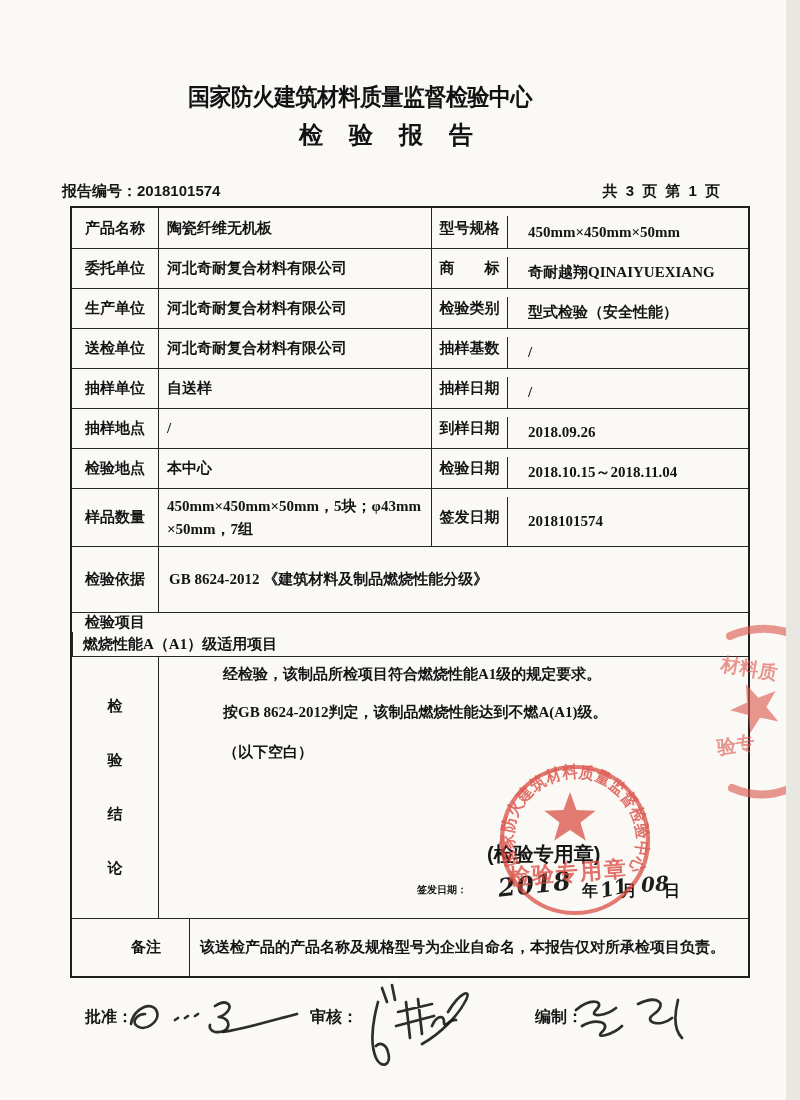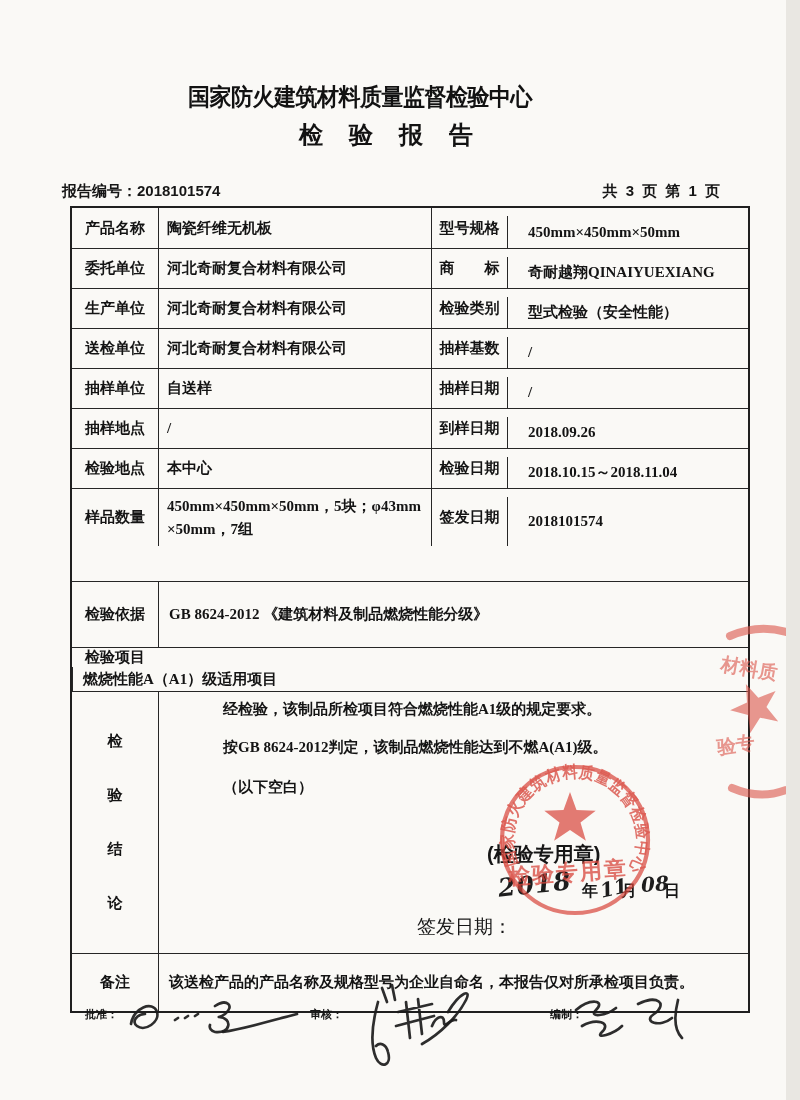--- a/index.html
+++ b/index.html
@@ -13,43 +13,43 @@
   
   .rtable{left:70px;top:206px;width:676px;border:2.2px solid #1f1f1f;background:transparent;font-family:Liberation Serif, serif;}
   .trow{display:flex;border-top:1.6px solid #262626;box-sizing:border-box;}
   .trow:first-child{border-top:none;}
   .cell{display:flex;align-items:center;box-sizing:border-box;font-size:15px;font-weight:700;color:#141414;}
   .c1{width:86px;justify-content:center;text-align:center;}
   .c2{width:273px;border-left:1.6px solid #262626;padding:2px 8px;word-break:break-all;line-height:1.5;}
   .c3{width:76px;border-left:1.6px solid #262626;justify-content:center;text-align:left;}
   .c4{flex:1;border-left:1.6px solid #262626;padding:2px 20px;margin-top:8px;}
   .cspan{flex:1;border-left:1.6px solid #262626;padding:2px 10px;}
-  .h40{height:40px;} .h58{height:58px;} .h66{height:66px;margin-top:35px;} .h44{height:44px;flex-direction:column;} .h262{height:262px;} .h58b{height:58px;}
+  .h40{height:40px;} .h58{height:58px;} .h66{height:66px;} .h44{height:44px;flex-direction:column;} .h262{height:262px;} .h58b{height:58px;padding-left:31px;}
   .vlabel{flex-direction:column;justify-content:center;gap:39px;}
   .vlabel span{display:block;line-height:1;}
   .conc{position:relative;display:block;padding:0;}
   .conc p{position:absolute;margin:0;font-size:15px;font-weight:700;white-space:nowrap;}
   .concl1{left:64px;top:8px;}
   .concl2{left:64px;top:46px;}
   .concl3{left:64px;top:86px;}
   
   .seal-note{left:487px;top:841px;font-size:20px;font-weight:700;z-index:3;}
-  .issue-label{left:417px;top:883px;font-size:19px;font-weight:400;z-index:3;margin-top:31px;}
+  .issue-label{left:417px;top:883px;font-size:10px;font-weight:700;z-index:3;}
   .unit{font-size:16px;font-weight:700;z-index:3;}
   .u-year{left:582px;top:881px;} .u-month{left:621px;top:881px;} .u-day{left:664px;top:881px;}
   .hw{font-family:"DejaVu Serif",serif;font-style:italic;font-weight:600;color:#1d1d1d;z-index:3;display:inline-block;}
   .hw-year{left:498px;top:870px;font-size:25px;transform:rotate(-6deg);letter-spacing:1px;}
   .hw-month{left:600px;top:876px;font-size:20px;transform:rotate(-12deg);}
   .hw-day{left:641px;top:872px;font-size:20px;transform:rotate(-4deg);}
   
   .stamp-main{left:490px;top:755px;width:170px;height:170px;z-index:4;opacity:.88;}
   .stamp-seam{right:0;top:592px;width:72px;height:240px;z-index:4;opacity:.62;}
   
-  .flabel{font-size:11px;font-weight:700;top:1007px;}
-  .f-approve{left:85px;} .f-review{left:310px;} .f-prepare{left:550px;}
+  .flabel{font-size:16px;font-weight:700;top:1007px;}
+  .f-approve{left:85px;} .f-review{left:310px;} .f-prepare{left:535px;}
   .sig{z-index:2;}
   .sig-approve{left:123px;top:990px;}
   .sig-review{left:348px;top:982px;}
   .sig-prepare{left:566px;top:988px;}
   .sig path{stroke:#1b1b1b;stroke-width:2.7;fill:none;stroke-linecap:round;stroke-linejoin:round;opacity:.92;}
 </style>
 </head>
 <body>
 
 <div class="page">

